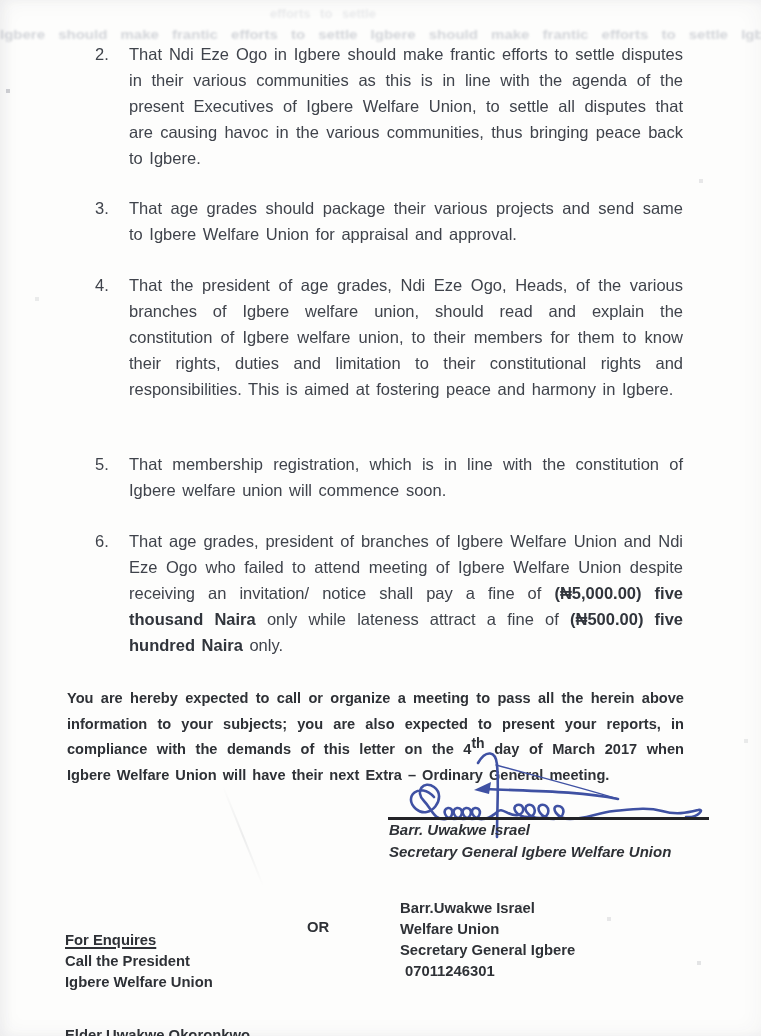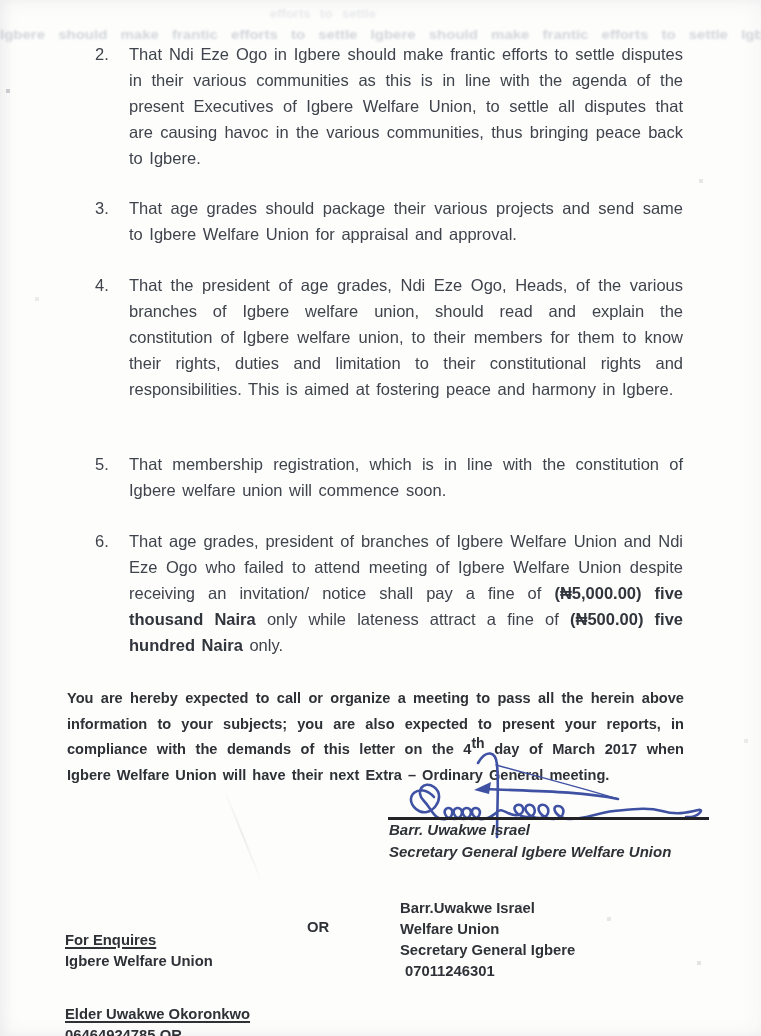--- a/index.html
+++ b/index.html
@@ -108,20 +108,21 @@
     <path d="M106,32 C150,44 196,56 228,66" stroke-width="1.4"></path>
     <polygon points="84,57 101,49 99,61" fill="currentColor" stroke="none"></polygon>
     <path d="M106,80 C112,72 118,84 128,82 C136,80 134,70 127,72 C121,74 126,84 138,84 C148,84 146,70 138,72 C132,74 137,85 150,85 C162,85 160,70 151,72 C145,74 150,86 164,86 C176,86 176,72 167,73 C161,74 166,86 180,86 C196,86 206,80 224,78 C244,76 258,74 272,78 C286,82 296,80 308,77 C315,75 309,85 296,84"></path>
   </svg>
   <div class="sig-line"></div>
   <div class="sig-name">Barr. Uwakwe Israel</div>
   <div class="sig-title">Secretary General Igbere Welfare Union</div>
 
   <div class="f-col f-left">
     <div class="u">For Enquires</div>
+    <div>Call the President</div>
     <div>Igbere Welfare Union</div>
     <div class="u">Elder Uwakwe Okoronkwo</div>
     <div>06464924785 OR</div>
   </div>
 
   <div class="f-or">OR</div>
 
   <div class="f-col f-right">
     <div>Barr.Uwakwe Israel</div>
     <div>Welfare Union</div>

